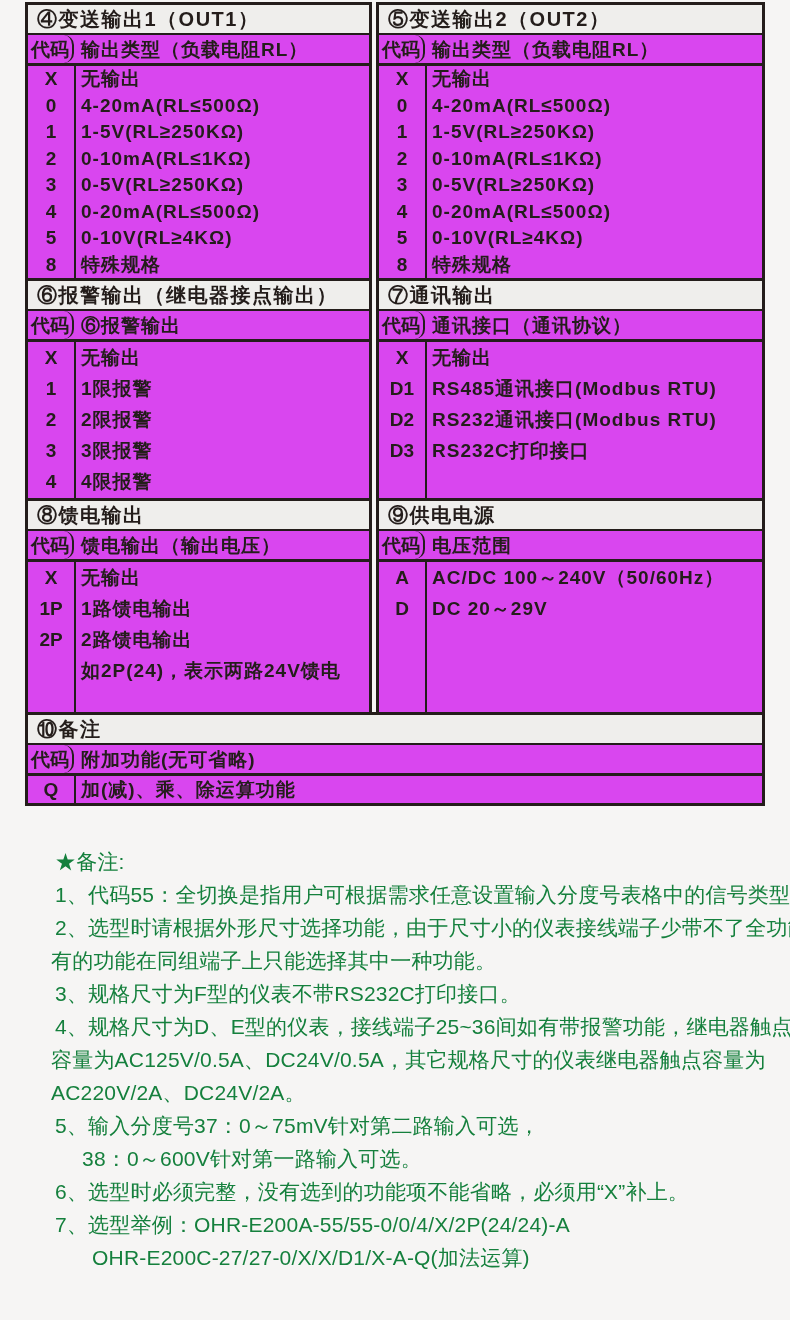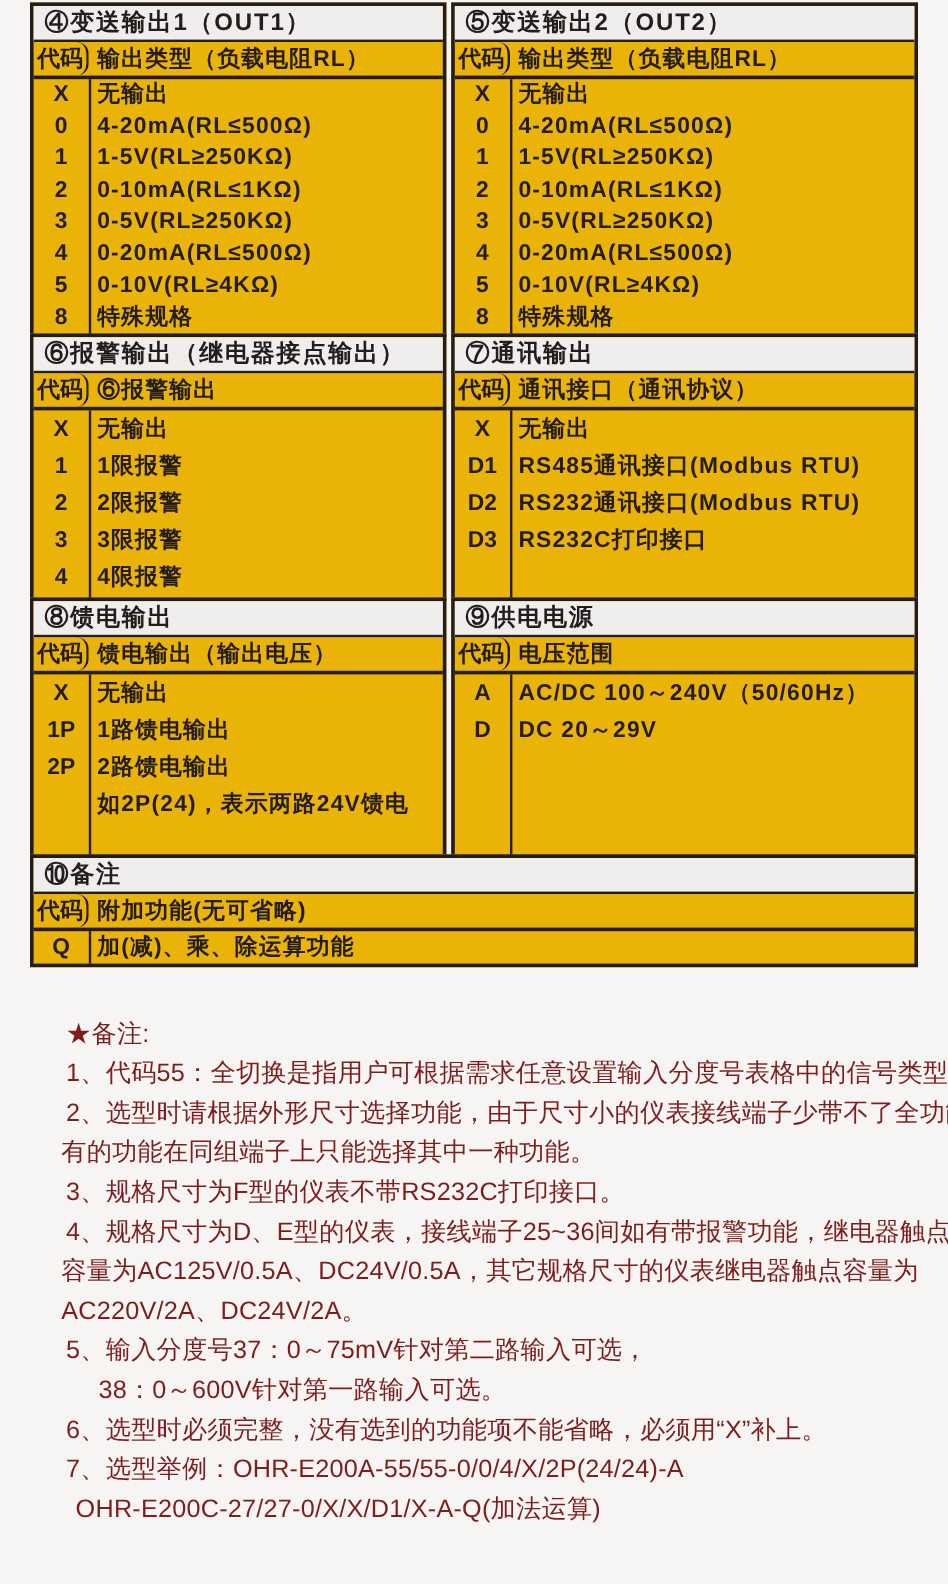--- a/index.html
+++ b/index.html
@@ -8,21 +8,21 @@
     height:1320px;
     background:#f6f5f4;
     position:relative;
     font-family:"Liberation Sans", sans-serif;
     color:#241d1b;
     overflow:hidden;
   }
   .tables { position:absolute; left:25px; top:2px; }
   .band { display:flex; gap:4px; }
   .band + .band { margin-top:-3px; }
-  .tbl { border:3px solid #241d1b; background:#eab308; }
+  .tbl { border:3px solid #241d1b; background:#d946ef; }
   .w-left  { width:347px; }
   .w-right { width:389px; }
   .w-full  { width:740px; }
   .tbl-title {
     height:30px; line-height:29px;
     background:#efeeec;
     border-bottom:2px solid #241d1b;
     font-size:20px; font-weight:700;
     padding-left:9px; letter-spacing:1.5px;
     white-space:nowrap; overflow:hidden;
@@ -41,26 +41,26 @@
     content:""; position:absolute; left:46px; top:0; bottom:0;
     width:2px; background:#241d1b;
   }
   .trow { display:flex; }
   .b1 .tbl-body { height:212px; } .b1 .trow { height:26.5px; line-height:26.5px; }
   .b2 .tbl-body { height:156px; } .b2 .trow { height:31px;   line-height:31px; }
   .b3 .tbl-body { height:150px; } .b3 .trow { height:31px;   line-height:31px; }
   .b4 .tbl-body { height:27px;  } .b4 .trow { height:27px;   line-height:27px; }
   .notes {
     position:absolute; left:0; top:845px; width:790px;
-    font-size:21px; color:#7f1d1d; letter-spacing:0.2px;
+    font-size:21px; color:#15803d; letter-spacing:0.2px;
   }
   .nline { line-height:33px; padding-left:55px; white-space:pre; }
   .nline.ind1 { padding-left:51px; }
   .nline.ind2 { padding-left:82px; }
-  .nline.ind3 { padding-left:63px; }
+  .nline.ind3 { padding-left:92px; }
 </style>
 </head>
 <body>
 
 <div class="tables">
 
   <div class="band b1">
     <section class="tbl w-left">
       <div class="tbl-title">④变送输出1（OUT1）</div>
       <div class="tbl-head">

